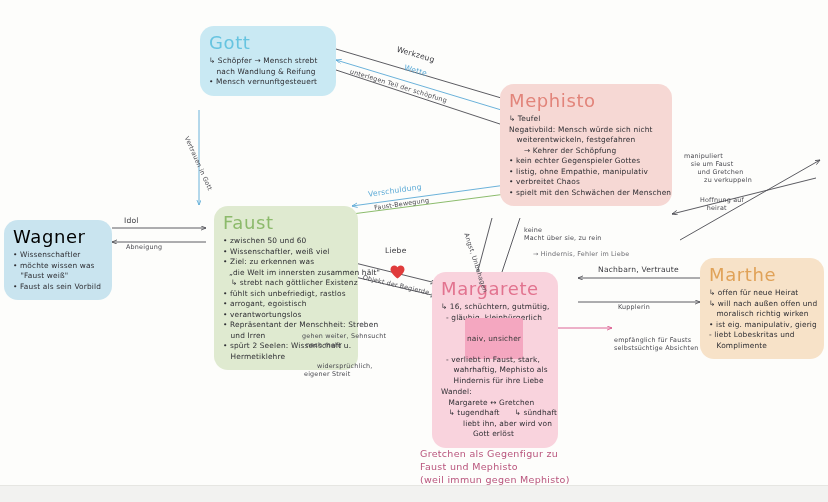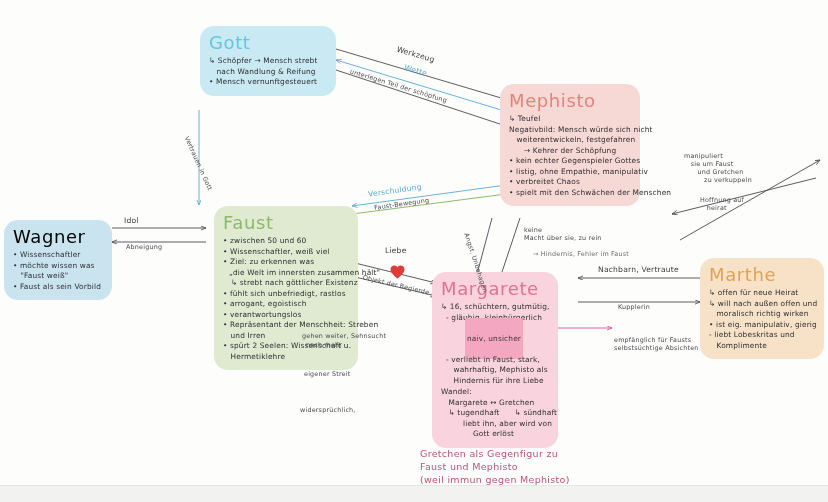--- a/index.html
+++ b/index.html
@@ -171,24 +171,24 @@
       <li>• arrogant, egoistisch</li>
       <li>• verantwortungslos</li>
       <li class="hl-green">• Repräsentant der Menschheit: Streben</li>
       <li class="hl-green">   und Irren</li>
       <li>• spürt 2 Seelen: Wissenschaft u.</li>
       <li>   Hermetiklehre</li>
     </ul>
   </div>
   <div class="elabel green small" style="left:302px;top:332px;">gehen weiter, Sehnsucht</div>
   <div class="elabel green small" style="left:306px;top:341px;">nach mehr</div>
-  <div class="elabel green small" style="left:300px;top:362px;margin-top:44px;">widersprüchlich,</div>
+  <div class="elabel green small" style="left:317px;top:362px;">widersprüchlich,</div>
   <div class="elabel green small" style="left:304px;top:370px;">eigener Streit</div>
 
-  <div class="node" id="node-mephisto" style="left:500px;top:84px;width:140px;">
+  <div class="node" id="node-mephisto" style="left:500px;top:84px;width:172px;">
     <div class="title">Mephisto</div>
     <ul>
       <li>↳ Teufel</li>
       <li>Negativbild: Mensch würde sich nicht</li>
       <li>   weiterentwickeln, festgefahren</li>
       <li>      → Kehrer der Schöpfung</li>
       <li>• kein echter Gegenspieler Gottes</li>
       <li>• listig, ohne Empathie, manipulativ</li>
       <li>• verbreitet Chaos</li>
       <li>• spielt mit den Schwächen der Menschen</li>
@@ -237,21 +237,21 @@
 
   <div class="elabel" style="left:124px;top:216px;">Idol</div>
   <div class="elabel small" style="left:126px;top:243px;">Abneigung</div>
 
   <div class="elabel" style="left:385px;top:246px;">Liebe</div>
   <div class="elabel small" style="left:362px;top:281px;transform:rotate(13deg);">Objekt der Begierde</div>
 
   <div class="elabel small" style="left:470px;top:232px;transform:rotate(72deg);transform-origin:left top;">Angst, Unbehagen</div>
   <div class="elabel small" style="left:524px;top:226px;">keine
 Macht über sie, zu rein</div>
-  <div class="elabel small" style="left:533px;top:250px;color:#6d6d72;">→ Hindernis, Fehler im Faust</div>
+  <div class="elabel small" style="left:533px;top:250px;color:#6d6d72;">→ Hindernis, Fehler im Liebe</div>
 
   <div class="elabel pinkish small" style="left:614px;top:320px;margin-top:16px;">empfänglich für Fausts
 selbstsüchtige Absichten</div>
 
   <div class="elabel" style="left:598px;top:265px;">Nachbarn, Vertraute</div>
   <div class="elabel small" style="left:618px;top:303px;">Kupplerin</div>
 
   <div class="elabel small" style="left:684px;top:152px;">manipuliert
    sie um Faust
       und Gretchen

